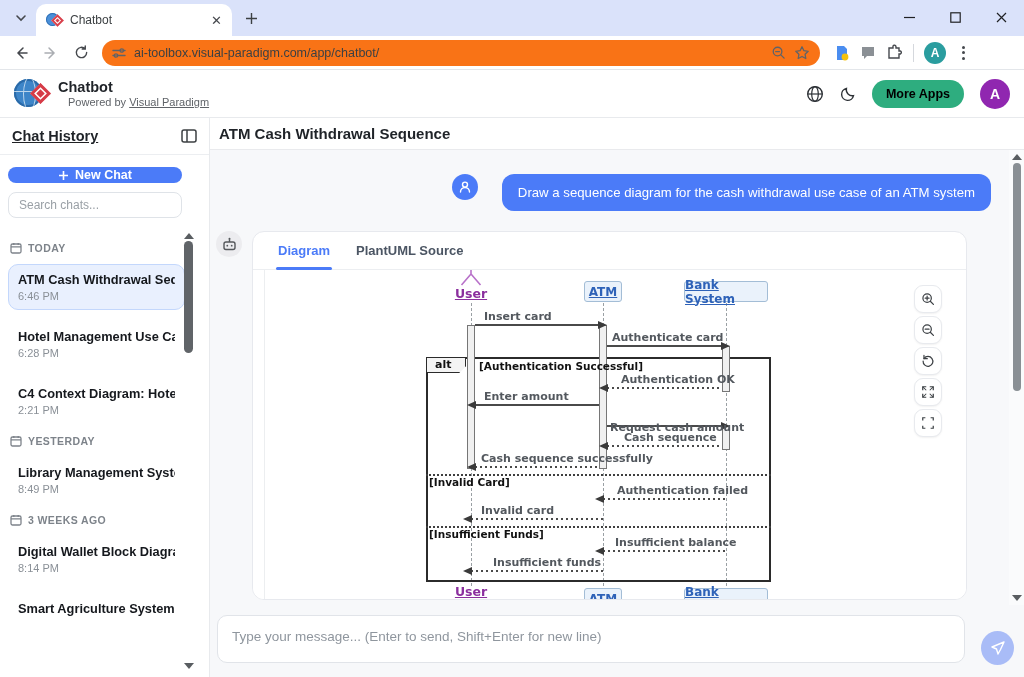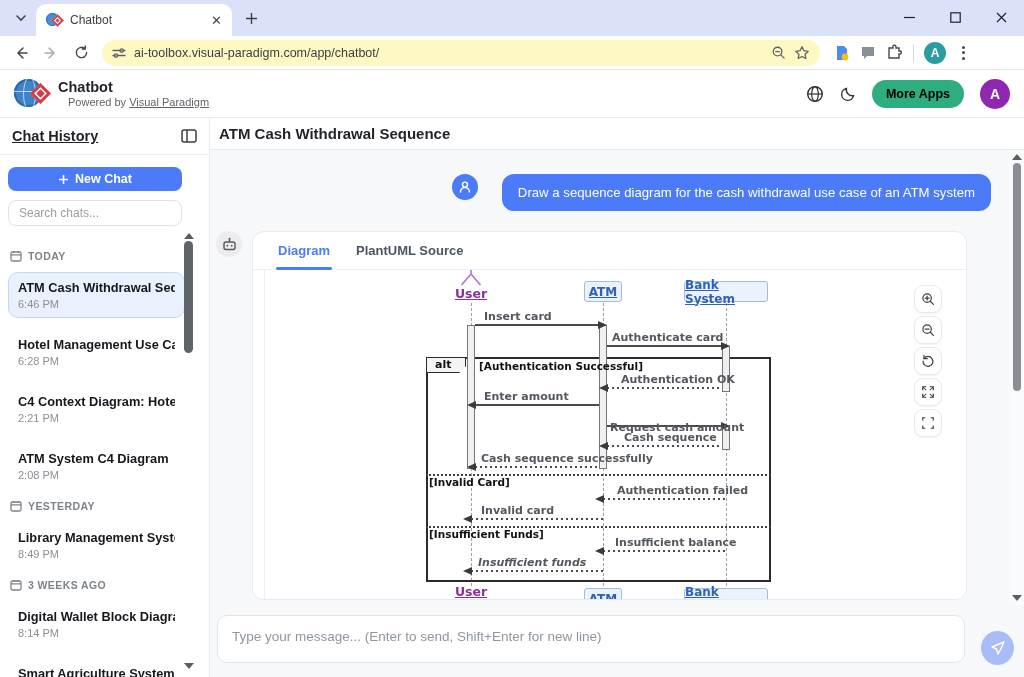--- a/index.html
+++ b/index.html
@@ -16,21 +16,21 @@
   .newtab { width:26px; height:26px; margin:0 0 5px 6px; display:flex; align-items:center; justify-content:center; color:#3c4043; font-size:18px; }
   .wincontrols { position:absolute; right:0; top:0; height:34px; display:flex; }
   .wc { width:46px; height:34px; display:flex; align-items:center; justify-content:center; }
   .favicon { width:16px; height:16px; position:relative; flex:0 0 16px; }
   .fav-globe { position:absolute; left:0; top:1px; width:13px; height:13px; border-radius:50%; background:#4a90d9; box-shadow:inset 0 0 0 1px #2f6fb4; }
   .fav-diamond { position:absolute; right:0; top:4px; width:9px; height:9px; background:#d8414c; transform:rotate(45deg); box-shadow:inset 0 0 0 2px #d8414c, inset 0 0 0 3px #fff; }
 
   .toolbar { height:34px; background:#fff; display:flex; align-items:center; padding:0 8px; gap:4px; border-bottom:1px solid #e3e6ea; }
   .navbtn { width:26px; height:26px; display:flex; align-items:center; justify-content:center; font-size:16px; color:#45484d; }
   .navbtn.disabled { color:#aaadb2; }
-  .urlpill { flex:0 0 718px; height:26px; background:#fef9c3; border-radius:13px; display:flex; align-items:center; padding:0 10px; gap:8px; margin-left:4px; }
+  .urlpill { flex:0 0 718px; height:26px; background:#f97316; border-radius:13px; display:flex; align-items:center; padding:0 10px; gap:8px; margin-left:4px; }
   .urltext { font-size:12.5px; color:#3c4043; flex:1; }
   .pill-ico { color:#5f6368; display:flex; align-items:center; }
   .ext-row { display:flex; align-items:center; gap:10px; margin-left:10px; }
   .sep { width:1px; height:18px; background:#d5d8dd; }
   .mini-avatar { width:22px; height:22px; border-radius:50%; background:#2a9d9f; color:#fff; font-size:12px; font-weight:bold; display:flex; align-items:center; justify-content:center; }
   .kebab { display:flex; flex-direction:column; gap:2.5px; padding:0 6px; }
   .kebab i { width:3px; height:3px; border-radius:50%; background:#45484d; }
 
   
   .appheader { height:48px; background:#fff; border-bottom:1px solid #e8eaed; display:flex; align-items:center; padding:0 14px; }
@@ -45,21 +45,21 @@
   .header-right { margin-left:auto; display:flex; align-items:center; gap:16px; }
   .hicon { color:#2d3136; display:flex; }
   .more-apps { background:#2ead7f; color:#000000; font-size:12.5px; font-weight:bold; border:none; padding:7px 14px; border-radius:16px; }
   .user-avatar { width:30px; height:30px; border-radius:50%; background:#9027b0; color:#fff; font-weight:bold; font-size:14px; display:flex; align-items:center; justify-content:center; }
 
   
   .content { flex:1; display:flex; min-height:0; }
   .sidebar { width:210px; border-right:1px solid #e8eaed; background:#fff; position:relative; padding:10px 0 0 0; }
   .sb-head { display:flex; align-items:center; padding:0 12px 10px 12px; border-bottom:1px solid #eceef1;text-decoration:underline; }
   .sb-title { font-size:14.5px; font-weight:bold; color:#1f2328; flex:1; }
-  .new-chat { margin:12px 18px 0 8px; height:24px; background:#4b7bf8; color:#fff; border:none; border-radius:8px; font-size:12.5px; font-weight:bold; width:174px; display:flex; align-items:center; justify-content:center; gap:6px; }
+  .new-chat { margin:12px 18px 0 8px; height:16px; background:#4b7bf8; color:#fff; border:none; border-radius:8px; font-size:12.5px; font-weight:bold; width:174px; display:flex; align-items:center; justify-content:center; gap:6px; }
   .search-chats { margin:9px 18px 0 8px; width:174px; height:26px; border:1px solid #dfe3e8; border-radius:8px; font-size:12px; color:#3c4043; padding:0 10px; outline:none; font-family:"Liberation Sans",sans-serif; }
   .search-chats::placeholder { color:#9aa0a6; }
   .sb-list { padding:14px 24px 0 8px; }
   .sb-section { display:flex; align-items:center; gap:6px; font-size:10.5px; font-weight:bold; color:#7d838a; letter-spacing:.4px; margin:10px 0 10px 2px; }
   .sb-item { padding:7px 9px; border-radius:10px; border:1px solid transparent; margin-bottom:11px; cursor:pointer; }
   .sb-item.selected { background:#e9f0fe; border-color:#c3d7fc; }
   .sb-item-title { font-size:12.8px; font-weight:bold; color:#15181d; white-space:nowrap; overflow:hidden; }
   .sb-item-time { font-size:11px; color:#8a9097; margin-top:3px; }
   .sb-scroll-thumb { position:absolute; right:16px; top:123px; width:9px; height:112px; background:#606468; border-radius:5px; }
   .arrow-up, .arrow-down { position:absolute; width:0; height:0; border-left:5px solid transparent; border-right:5px solid transparent; }
@@ -281,24 +281,20 @@
             <div class="sb-item-title">ATM Cash Withdrawal Seque...</div>
             <div class="sb-item-time">6:46 PM</div>
           </div>
           <div class="sb-item">
             <div class="sb-item-title">Hotel Management Use Case</div>
             <div class="sb-item-time">6:28 PM</div>
           </div>
           <div class="sb-item">
             <div class="sb-item-title">C4 Context Diagram: Hotel ...</div>
             <div class="sb-item-time">2:21 PM</div>
-          </div>
-          <div class="sb-item">
-            <div class="sb-item-title">ATM System C4 Diagram</div>
-            <div class="sb-item-time">2:08 PM</div>
           </div>
           <div class="sb-section">
             <span>
               <svg width="12" height="12" viewBox="0 0 12 12">
                 <rect x="1" y="2" width="10" height="9" rx="1.5" fill="none" stroke="#7d838a" stroke-width="1.3"></rect>
                 <path d="M1 4.8h10M3.8 1v2M8.2 1v2" stroke="#7d838a" stroke-width="1.3"></path>
               </svg>
             </span>
             <span>YESTERDAY</span>
           </div>
@@ -431,21 +427,21 @@
                 <div class="ahead left" style="left: 342px; top: 225px;"></div>
                 <div class="mlabel" style="left: 364px; top: 214px;">Authentication failed</div>
                 <div class="mline dashed" style="left: 218px; top: 248px; width: 132px;"></div>
                 <div class="ahead left" style="left: 210px; top: 245px;"></div>
                 <div class="mlabel" style="left: 228px; top: 234px;">Invalid card</div>
                 <div class="mline dashed" style="left: 350px; top: 280px; width: 123px;"></div>
                 <div class="ahead left" style="left: 342px; top: 277px;"></div>
                 <div class="mlabel" style="left: 362px; top: 266px;">Insufficient balance</div>
                 <div class="mline dashed" style="left: 218px; top: 300px; width: 132px;"></div>
                 <div class="ahead left" style="left: 210px; top: 297px;"></div>
-                <div class="mlabel" style="left: 225px; top: 286px; font-style: italic;">Insufficient funds</div>
+                <div class="mlabel" style="left: 240px; top: 286px;">Insufficient funds</div>
                 <svg width="26" height="16" viewBox="0 0 26 16" style="position: absolute; left: 205px; top: 0px; z-index: 9;">
                   <path d="M13 -3v7M13 4L3.5 15M13 4l9.5 11" stroke="#b871c9" stroke-width="1.6" fill="none"></path>
                 </svg>
                 <div class="actor-label" style="left: 188px; top: 16px;">User</div>
                 <div class="actor-label" style="left: 188px; top: 314px;">User</div>
                 <div class="pbox" style="left: 331px; top: 11px; width: 38px;">ATM</div>
                 <div class="pbox" style="left: 331px; top: 318px; width: 38px;">ATM</div>
                 <div class="pbox" style="left: 431px; top: 11px; width: 84px;">Bank System</div>
                 <div class="pbox" style="left: 431px; top: 318px; width: 84px;">Bank System</div>
               </div>

